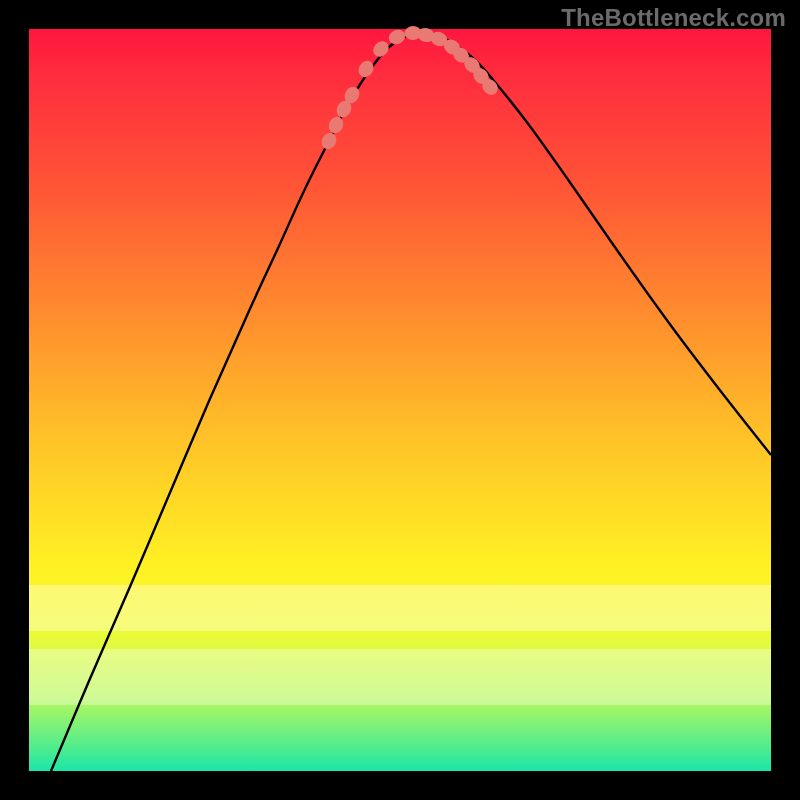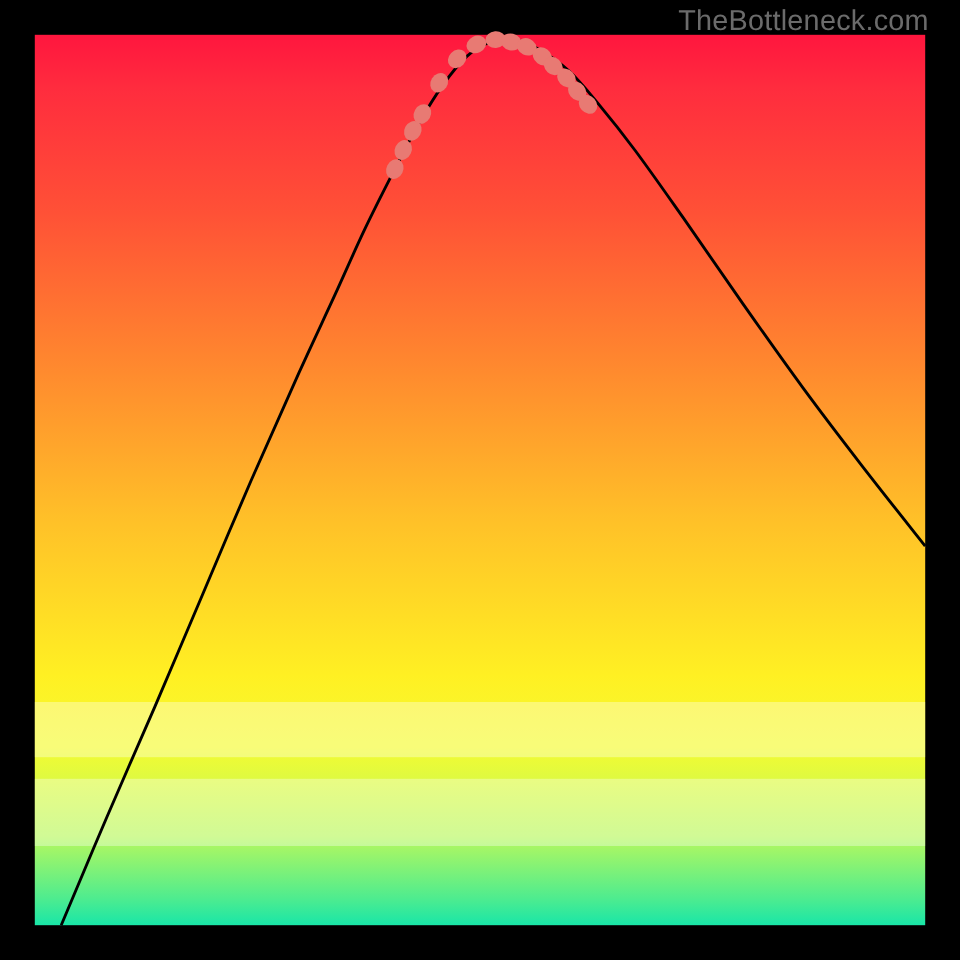--- a/index.html
+++ b/index.html
@@ -33,24 +33,24 @@
   }
   .pale-band {
     position: absolute;
     left: 0;
     width: 100%;
     background: rgba(255,255,255,0.35);
   }
   .watermark {
     position: absolute;
     top: 4px;
-    right: 26px;
+    right: 14px;
     color: #6b6b6b;
     font-size: 24px;
-    font-weight: 400;
+    font-weight: 700;
     letter-spacing: 0.2px;
     user-select: none;
   }
   svg.curve {
     position: absolute;
     left: 0;
     top: 0;
     width: 742px;
     height: 742px;
     overflow: visible;

